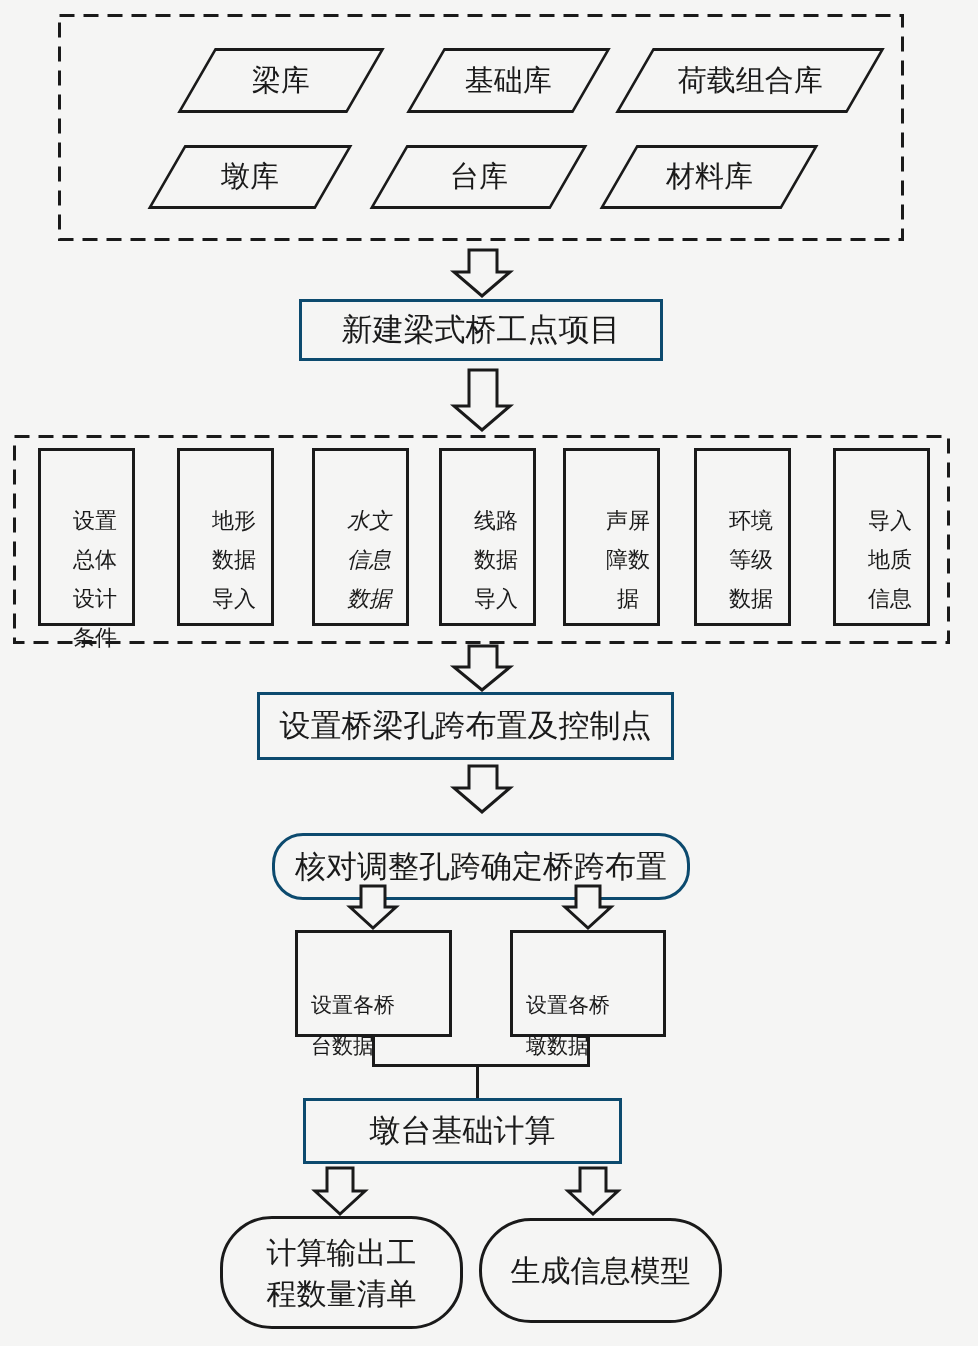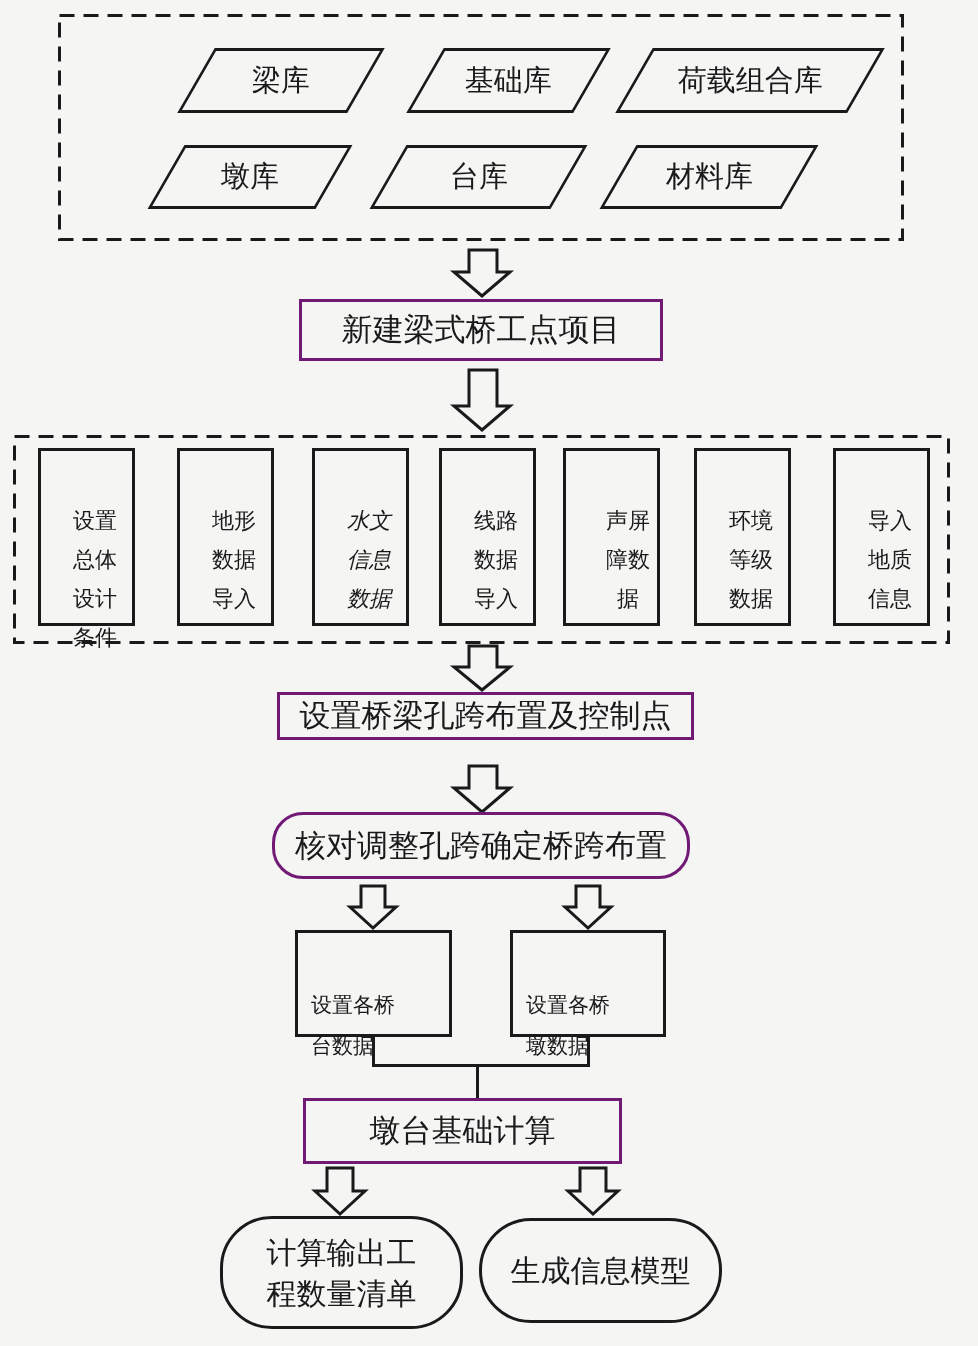--- a/index.html
+++ b/index.html
@@ -10,21 +10,21 @@
   }
   .dash-group { position:absolute; }
   .dash-svg { position:absolute; left:0; top:0; pointer-events:none; }
   .pgram {
     position:absolute; border:3px solid #1a1a1a; transform:skewX(-30deg);
     display:flex; align-items:center; justify-content:center; box-sizing:border-box;
     background:transparent;
   }
   .pgram > span { transform:skewX(30deg); font-size:29px; white-space:nowrap; }
   .solid-box {
-    position:absolute; border:3px solid #701a75; box-sizing:border-box;
+    position:absolute; border:3px solid #0c4a6e; box-sizing:border-box;
     display:flex; align-items:center; justify-content:center;
     font-size:31px; white-space:nowrap; background:transparent;
   }
   .vbox {
     position:absolute; border:3px solid #1a1a1a; box-sizing:border-box;
     width:97px; height:178px; font-size:22px; line-height:39px;
     padding:11px 0 0 17px; text-align:center; white-space:pre-line;
   }
   .data-box {
     position:absolute; border:3px solid #1a1a1a; box-sizing:border-box;
@@ -121,29 +121,29 @@
       <span>导入
 地质
 信息</span>
     </div>
   </div>
 
   <svg class="arrow" style="left:452px; top:644px;" width="60" height="48">
     <polygon points="17,2 45,2 45,23 58,23 30,46 2,23 17,23" fill="#f5f5f4" stroke="#1a1a1a" stroke-width="3" stroke-linejoin="miter"></polygon>
   </svg>
 
-  <div class="solid-box" style="left:277px; top:692px; width:417px; height:48px;justify-content:center;">
+  <div class="solid-box" style="left:257px; top:692px; width:417px; height:68px;justify-content:center;">
     <span>设置桥梁孔跨布置及控制点</span>
   </div>
 
   <svg class="arrow" style="left:452px; top:764px;" width="60" height="50">
     <polygon points="17,2 45,2 45,24 58,24 30,48 2,24 17,24" fill="#f5f5f4" stroke="#1a1a1a" stroke-width="3" stroke-linejoin="miter"></polygon>
   </svg>
 
-  <div class="solid-box" style="left:272px; top:812px; width:418px; height:67px;border-radius:31px;">
+  <div class="solid-box" style="left:272px; top:833px; width:418px; height:67px;border-radius:31px;">
     <span>核对调整孔跨确定桥跨布置</span>
   </div>
 
   <svg class="arrow" style="left:348px; top:884px;" width="50" height="46">
     <polygon points="13,2 37,2 37,23 48,23 25,44 2,23 13,23" fill="#f5f5f4" stroke="#1a1a1a" stroke-width="3" stroke-linejoin="miter"></polygon>
   </svg>
   <svg class="arrow" style="left:563px; top:884px;" width="50" height="46">
     <polygon points="13,2 37,2 37,23 48,23 25,44 2,23 13,23" fill="#f5f5f4" stroke="#1a1a1a" stroke-width="3" stroke-linejoin="miter"></polygon>
   </svg>
 

